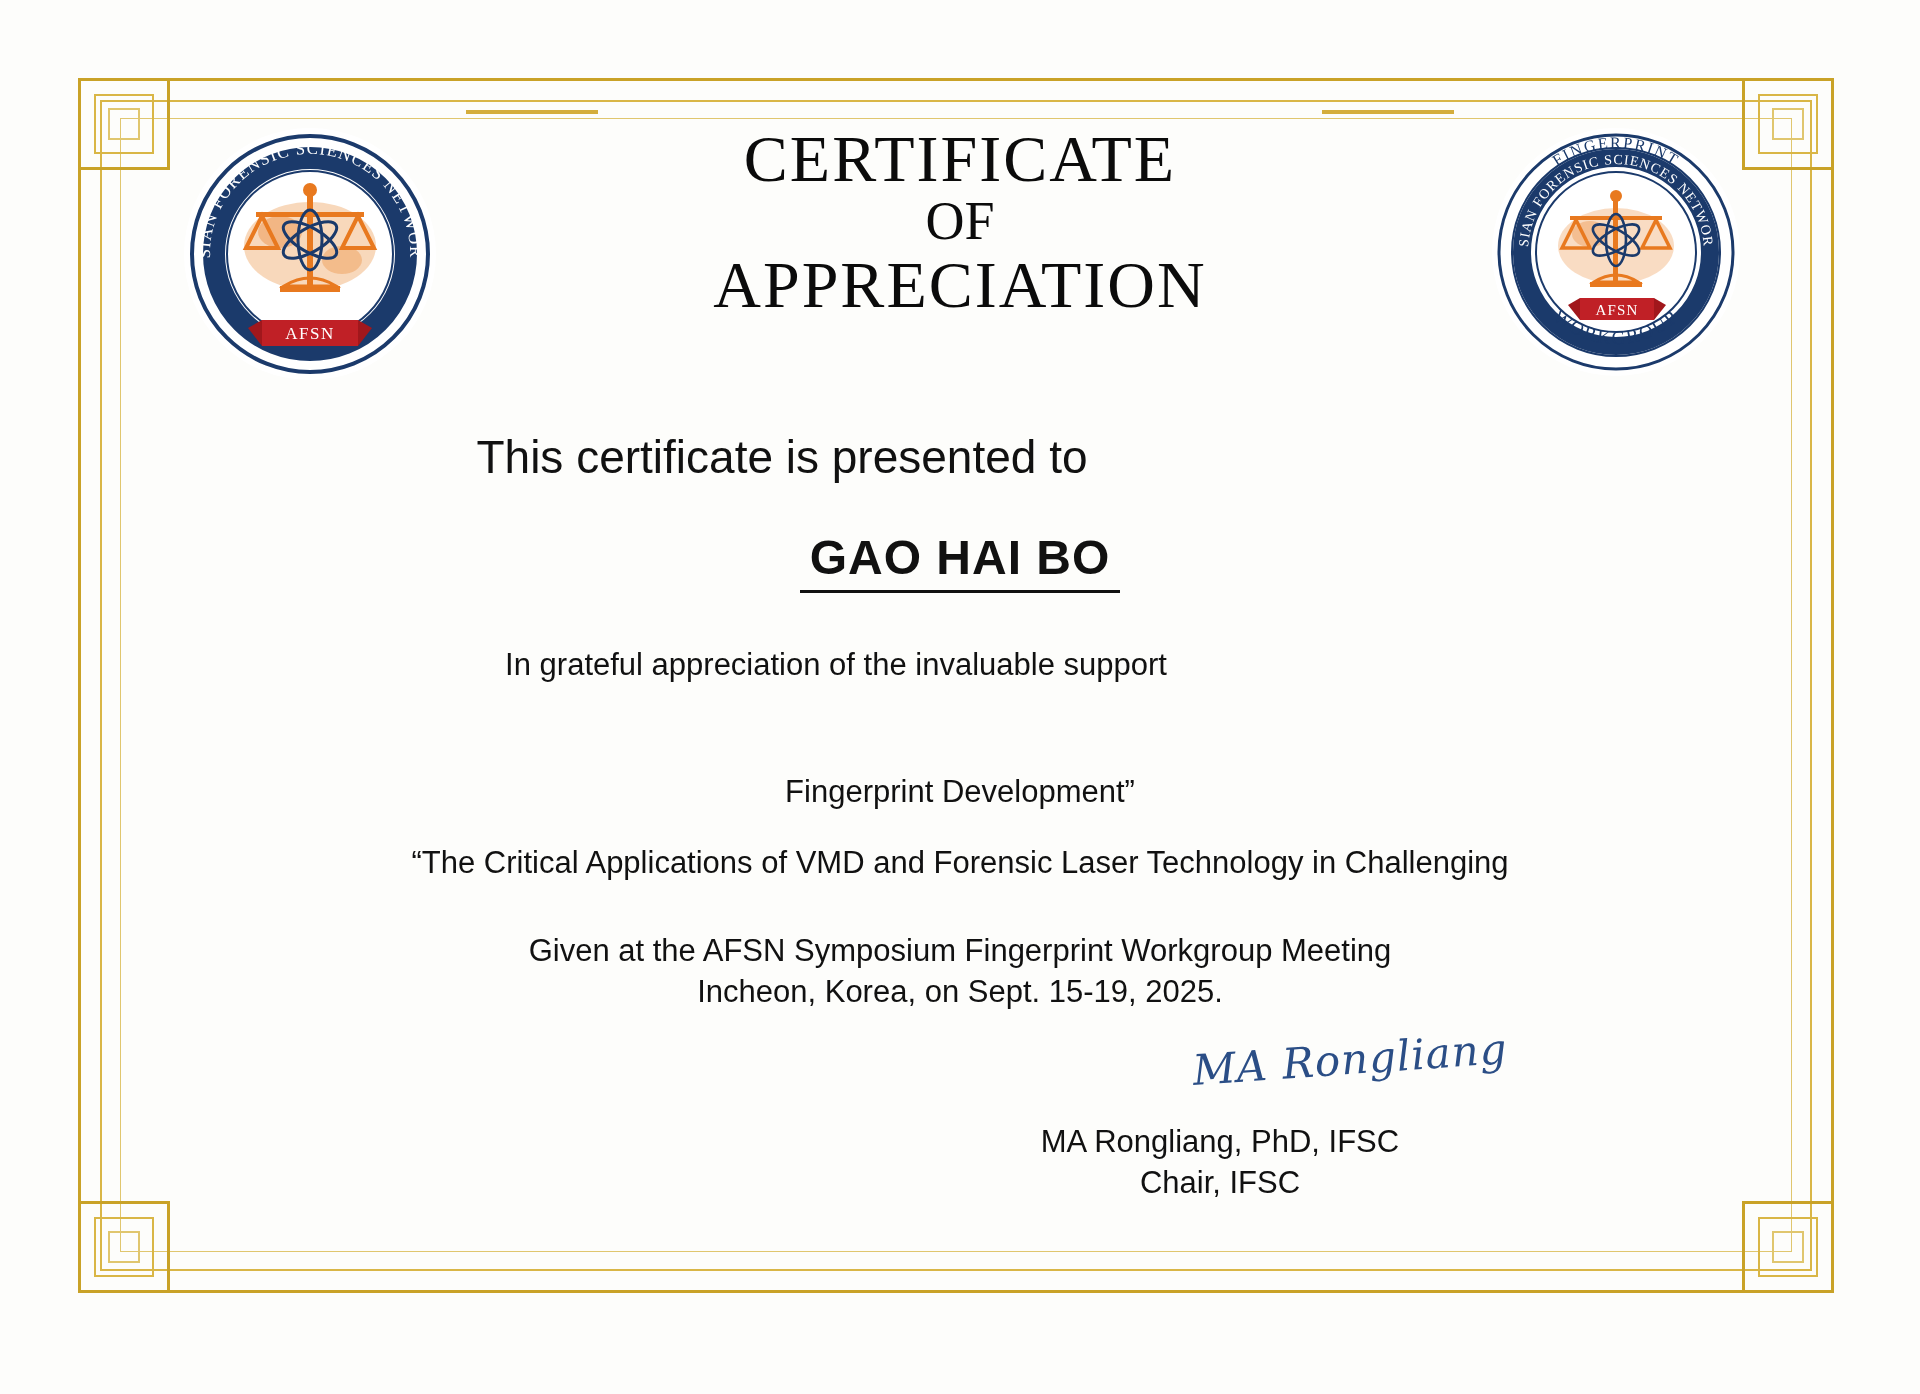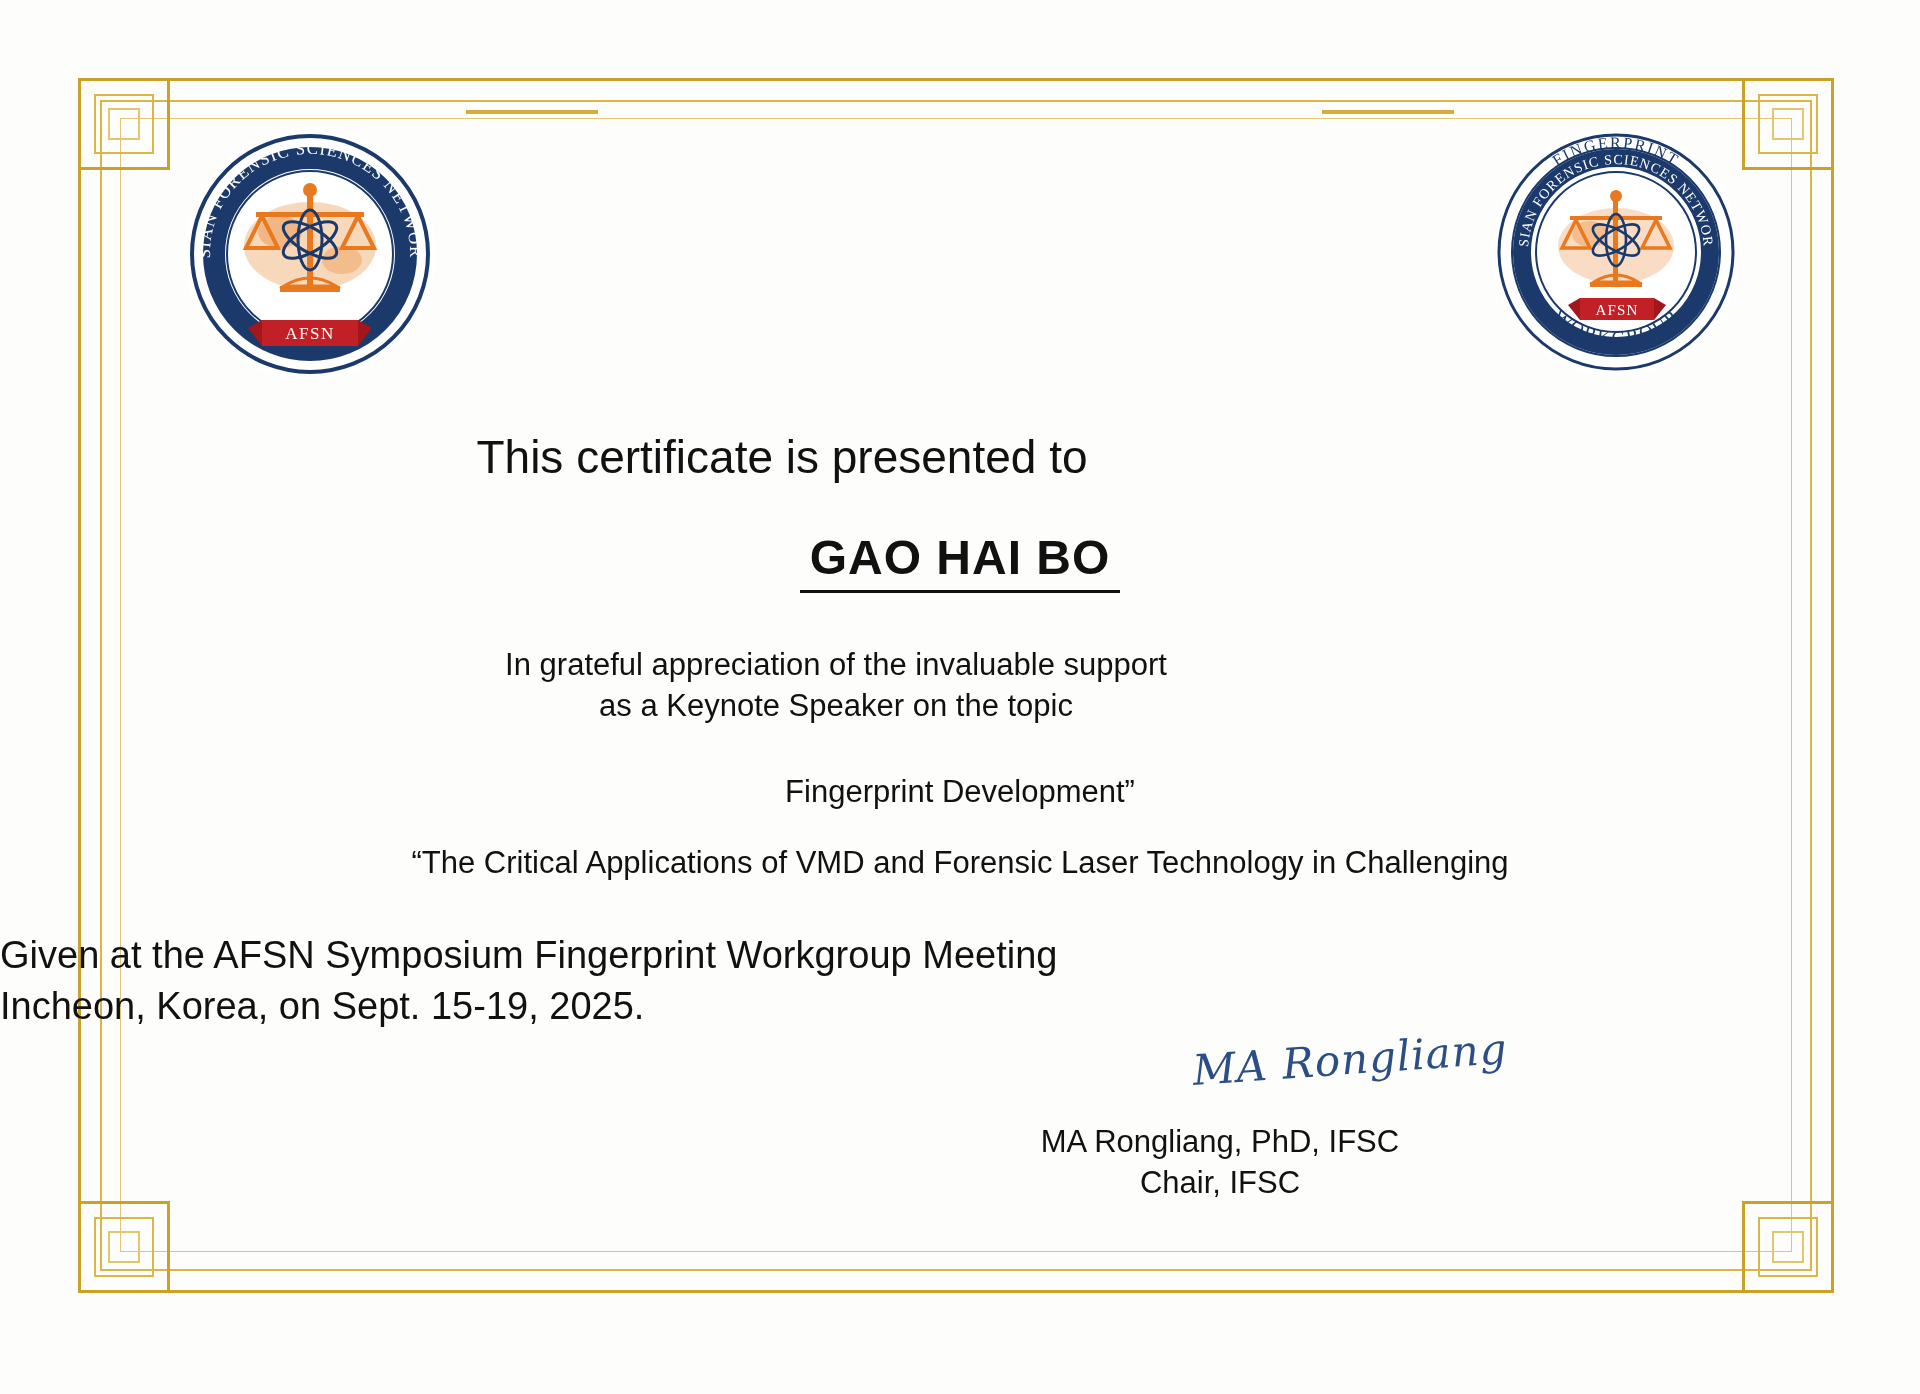--- a/index.html
+++ b/index.html
@@ -155,22 +155,22 @@
     width: 1500px;
     text-align: center;
     font-size: 31px;
     line-height: 2.3;
     color: #111;
   }
   .given {
     position: absolute;
     left: 0; top: 930px;
     width: 1920px;
-    text-align: left;
-    font-size: 38px;
+    text-align: center;
+    font-size: 31px;
     line-height: 1.33;
     color: #111;
   }
 
   
   .signature {
     position: absolute;
     left: 1150px;
     top: 1035px;
     width: 400px;
@@ -301,32 +301,36 @@
         <ellipse cx="124" cy="112" rx="10" ry="26" transform="rotate(-60 124 112)"></ellipse>
       </g>
 
       <rect x="88" y="170" width="74" height="22" fill="#c02026"></rect>
       <polygon points="88,170 76,177 88,192" fill="#a1171c"></polygon>
       <polygon points="162,170 174,177 162,192" fill="#a1171c"></polygon>
       <text x="125" y="187" text-anchor="middle" font-family="Liberation Serif, serif" font-size="15" fill="#ffffff" letter-spacing="1.2">AFSN</text>
     </svg>
   </div>
 
+  <div class="title-block">
+    <div class="title-line1">CERTIFICATE</div>
+    <div class="title-line2">OF</div>
+    <div class="title-line3">APPRECIATION</div>
+  </div>
   <div class="rule rule-left"></div>
   <div class="rule rule-right"></div>
 
   <div class="presented">This certificate is presented to</div>
 
   <div class="recipient">
     <span>GAO HAI BO</span>
   </div>
 
   <div class="grateful">
     <div>In grateful appreciation of the invaluable support</div>
-    <div>as a Keynote Speaker on the topic</div>
   </div>
 
   <div class="topic">
     <div>Fingerprint Development”</div>
     <div>“The Critical Applications of VMD and Forensic Laser Technology in Challenging</div>
   </div>
 
   <div class="given">
     <div>Given at the AFSN Symposium Fingerprint Workgroup Meeting</div>
     <div>Incheon, Korea, on Sept. 15-19, 2025.</div>

